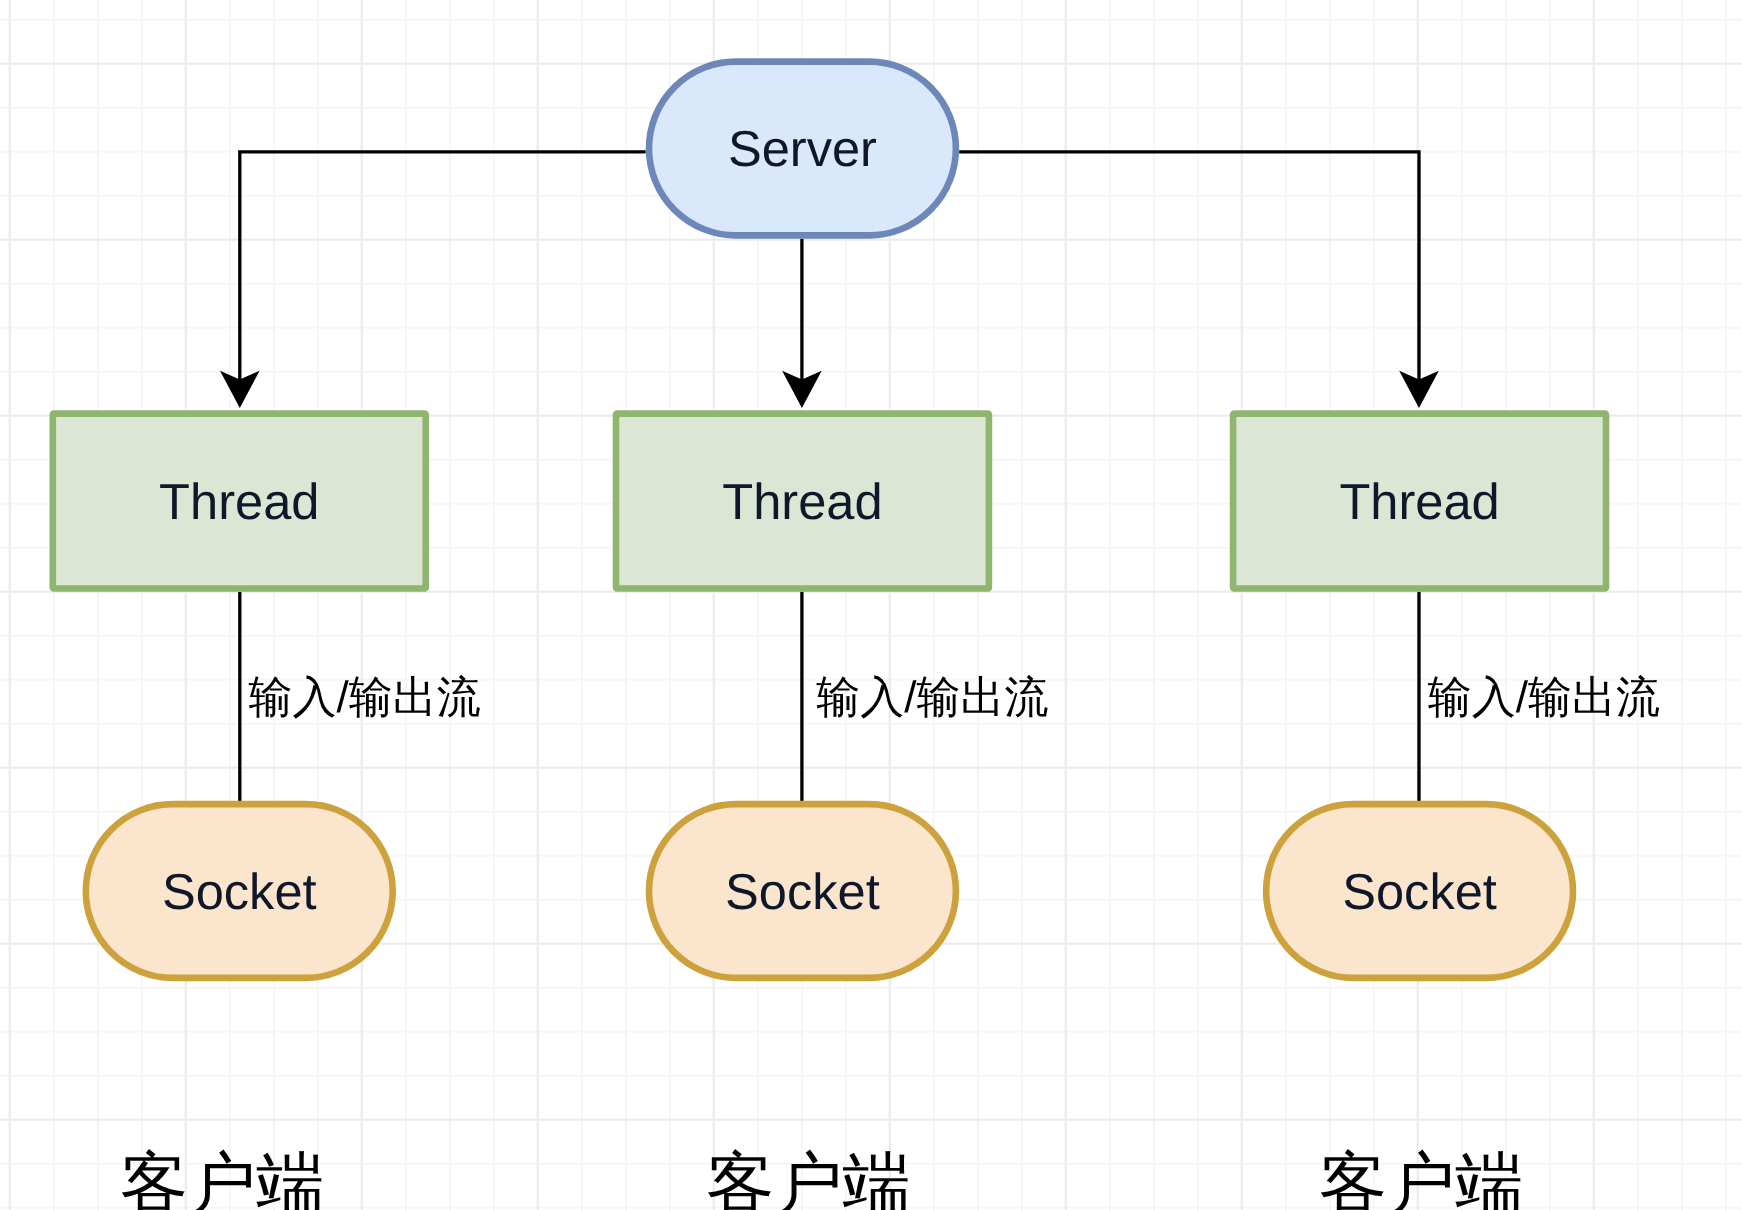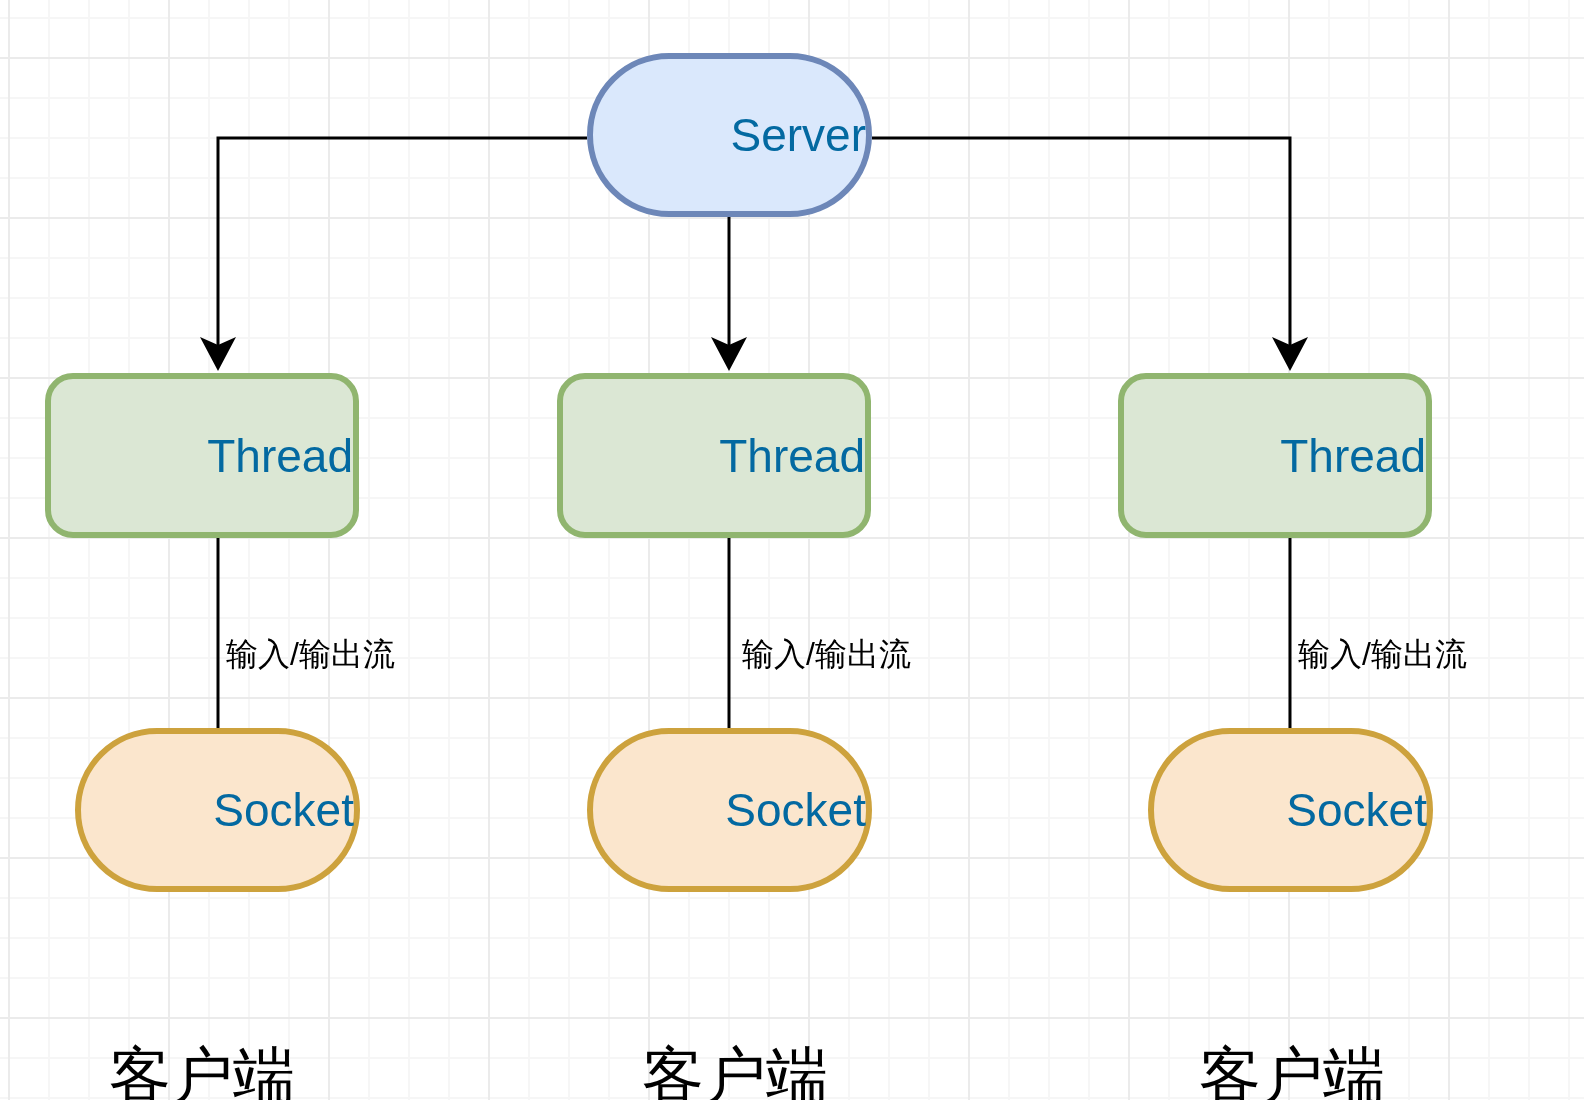--- a/index.html
+++ b/index.html
@@ -36,57 +36,57 @@
   }
   .edge-layer polygon {
     fill: #000000;
     stroke: none;
   }
   .node {
     position: absolute;
     box-sizing: border-box;
     display: flex;
     align-items: center;
-    justify-content: flex-end;
+    justify-content: center;
     font-size: 46px;
-    color: #0369a1;
+    color: #0f172a;
     white-space: nowrap;
   }
   .node-server {
     left: 587px; top: 53px;
     width: 285px; height: 164px;
     background: #dae8fc;
     border: 6px solid #6d87b8;
     border-radius: 82px;
   }
   .node-thread {
     top: 373px;
-    width: 314px; height: 165px;
+    width: 345px; height: 165px;
     background: #dbe7d4;
     border: 6px solid #90b56f;
-    border-radius: 28px;
+    border-radius: 4px;
   }
   .node-socket {
     top: 728px;
     width: 285px; height: 164px;
     background: #fbe6cd;
     border: 6px solid #cda23d;
     border-radius: 82px;
   }
   .thread-1 { left: 45px; }
   .thread-2 { left: 557px; }
   .thread-3 { left: 1118px; }
   .socket-1 { left: 75px; }
   .socket-2 { left: 587px; }
   .socket-3 { left: 1148px; }
   .edge-label {
     position: absolute;
     transform: translateY(-50%);
-    top: 655px;
-    font-size: 32px;
+    top: 634px;
+    font-size: 40px;
     color: #000000;
     white-space: nowrap;
   }
   .edge-label-1 { left: 226px; }
   .edge-label-2 { left: 742px; }
   .edge-label-3 { left: 1298px; }
   .client-label {
     position: absolute;
     top: 1076px;
     transform: translate(-50%, -50%);

